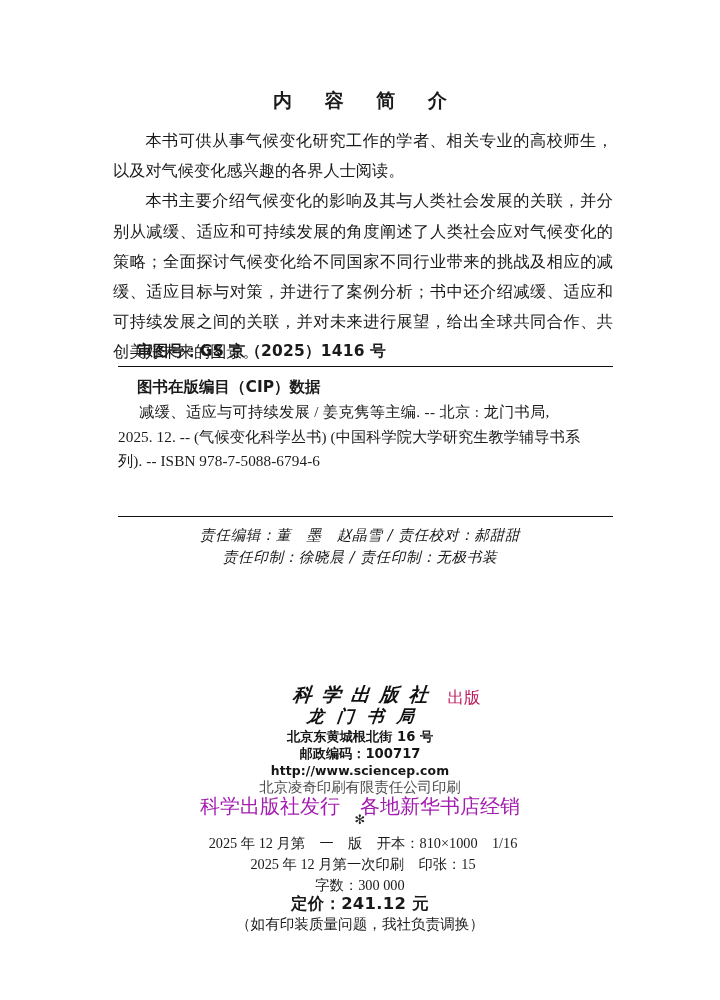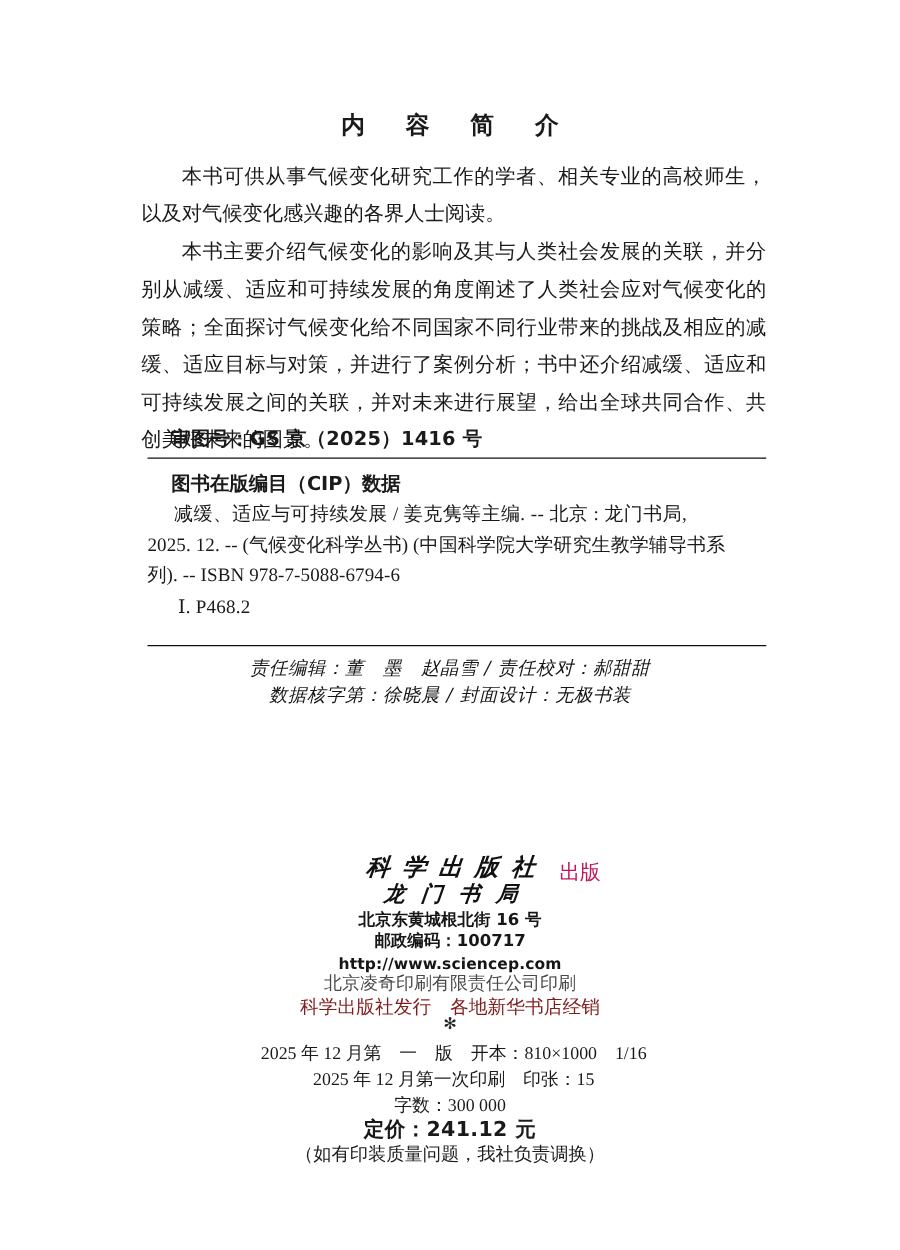--- a/index.html
+++ b/index.html
@@ -190,24 +190,24 @@
     line-height: 20.5px;
     font-family: "Liberation Serif", "DejaVu Serif", serif;
     color: #4a4a4a;
   }
   .distributor {
     position: absolute;
     left: 0;
     top: 796px;
     width: 720px;
     text-align: center;
-    font-size: 15px;
+    font-size: 20px;
     line-height: 20.5px;
     font-family: "Liberation Serif", "DejaVu Serif", serif;
-    color: #7f1d1d;
+    color: #a21caf;
   }
   .star-sep {
     position: absolute;
     left: 0;
     top: 812px;
     width: 720px;
     text-align: center;
     font-size: 13px;
     line-height: 16px;
     color: #222;
@@ -270,28 +270,27 @@
   <div class="map-approval">审图号：GS 京（2025）1416 号</div>
 
   <div class="rule rule-top"></div>
 
   <div class="cip-heading">图书在版编目（CIP）数据</div>
 
   <div class="cip-lines">
     <div class="cip-l1">减缓、适应与可持续发展 / 姜克隽等主编. -- 北京 : 龙门书局,</div>
     <div class="cip-l2">2025. 12. -- (气候变化科学丛书) (中国科学院大学研究生教学辅导书系</div>
     <div class="cip-l3">列). -- ISBN 978-7-5088-6794-6</div>
-    <div class="cip-l4">Ⅰ. P468.2</div>
   </div>
 
   <div class="rule rule-bottom"></div>
 
   <div class="credits">
     <div>责任编辑：董　墨　赵晶雪 / 责任校对：郝甜甜</div>
-    <div>数据核字第：徐晓晨 / 封面设计：无极书装</div>
+    <div>责任印制：徐晓晨 / 责任印制：无极书装</div>
   </div>
 
   <div class="pub-logo-wrap">
     <div class="pub-logo-inner">
       <div class="logo-line logo-line-1">科学出版社</div>
       <div class="logo-line logo-line-2">龙门书局</div>
       <span class="pub-verb">出版</span>
     </div>
   </div>
 

